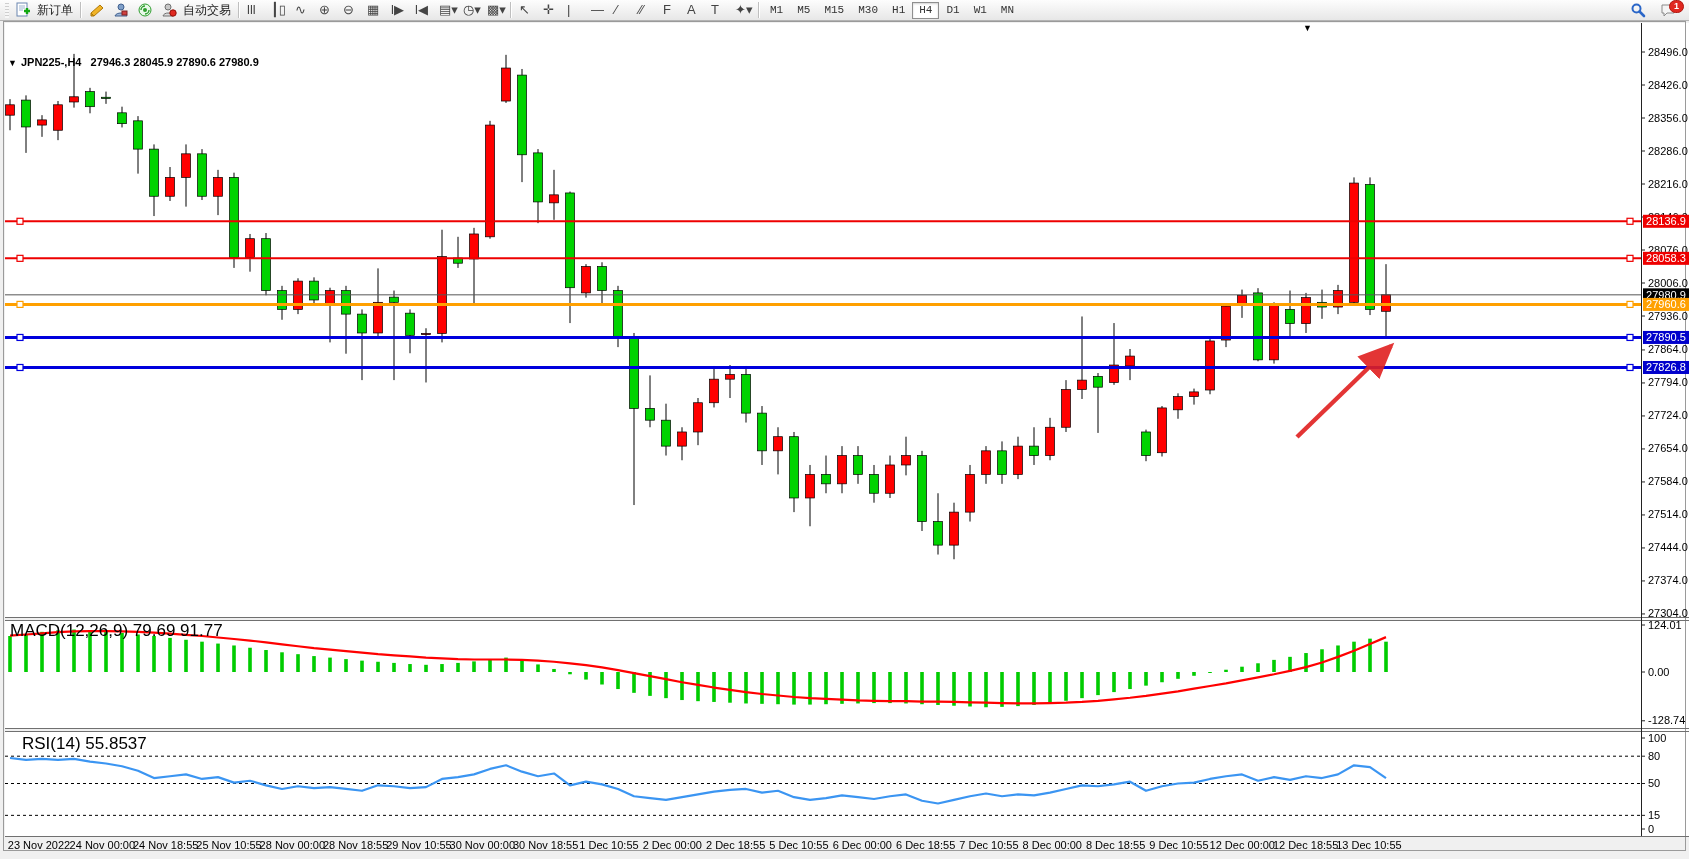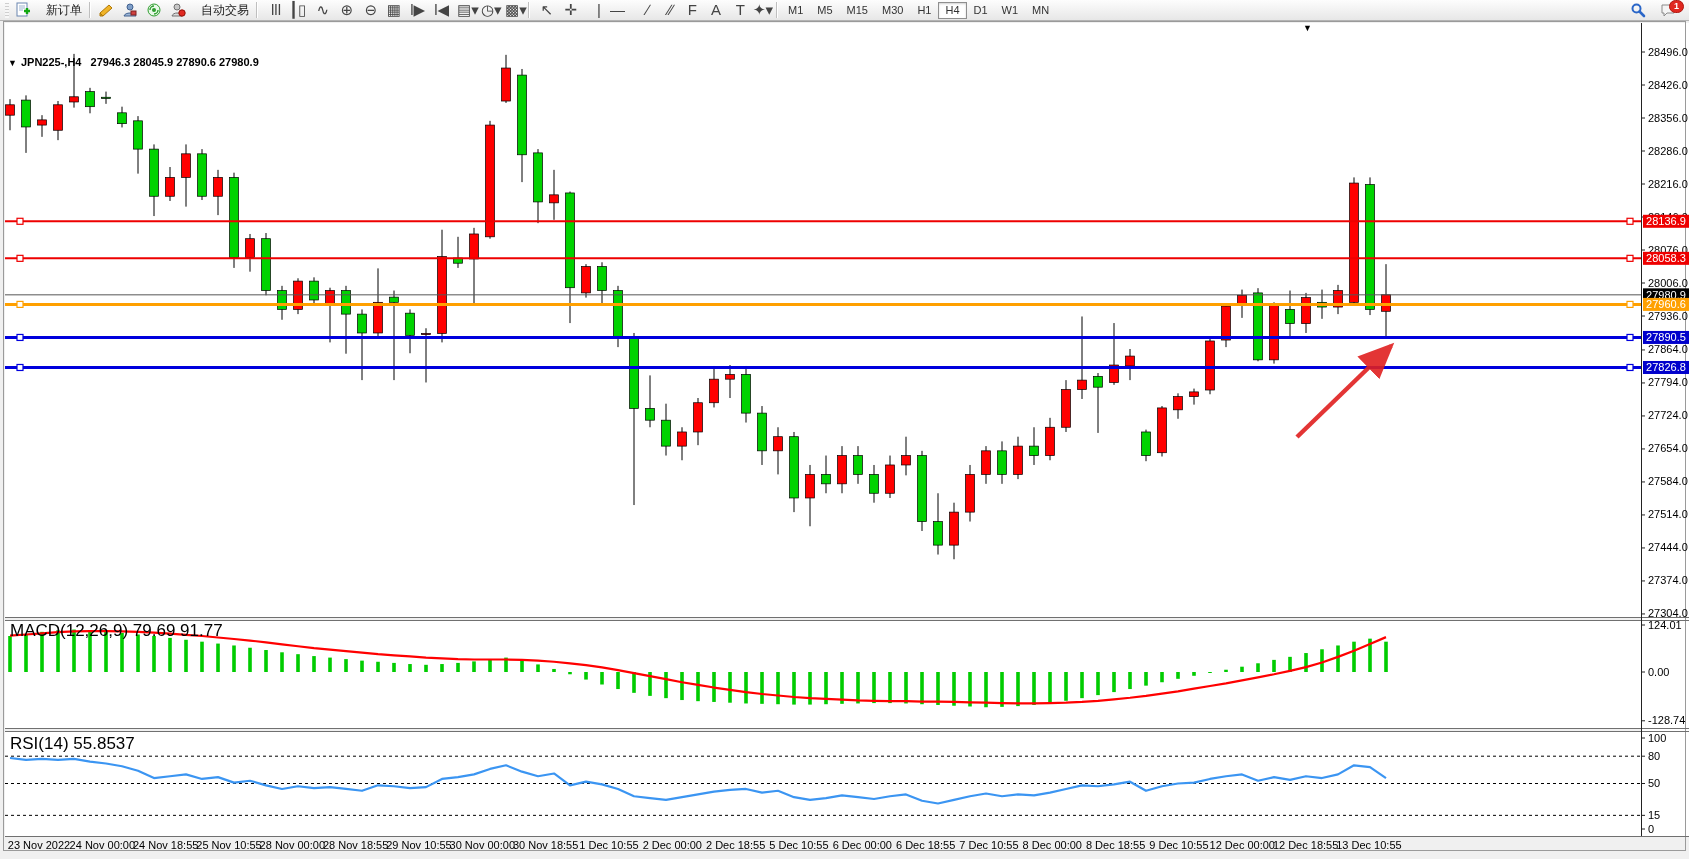--- a/index.html
+++ b/index.html
@@ -1,26 +1,26 @@
 <!DOCTYPE html>
 <html><head>
 <meta charset="utf-8">
 <style>
   html,body{margin:0;padding:0;width:1689px;height:859px;background:#f0f0f0;overflow:hidden;
     font-family:"Liberation Sans",sans-serif;-webkit-font-smoothing:antialiased;}
   #root{position:absolute;inset:0;}
   
   .toolbar{position:absolute;left:0;top:0;width:1689px;height:21px;display:flex;align-items:center;
     background:linear-gradient(#fdfdfd,#e7e7e7);border-bottom:1px solid #b3b3b3;padding:0 3px;z-index:30;box-sizing:border-box;}
-  .tb-btn{height:19px;display:inline-flex;align-items:center;gap:15px;padding:0 3px;border:1px solid transparent;
+  .tb-btn{height:19px;display:inline-flex;align-items:center;gap:6px;padding:0 3px;border:1px solid transparent;
     border-radius:2px;background:transparent;font-size:12px;color:#222;cursor:default;font-family:inherit;}
   .tb-sep{width:1px;height:16px;background:#bfbfbf;border-right:1px solid #fff;margin:0 3px;flex:0 0 auto;}
   .tb-grip{width:4px;height:15px;margin:0 2px;background:repeating-linear-gradient(#cfcfcf 0 1px,#f7f7f7 1px 3px);flex:0 0 auto;}
   .ic{width:16px;height:16px;display:block;}
-  .glyph{font-size:15px;line-height:16px;width:16px;text-align:right;color:#444;}
+  .glyph{font-size:13px;line-height:16px;width:16px;text-align:left;color:#444;}
   .tf-btn{height:17px;padding:0 6px;font-size:11px;color:#333;border:1px solid transparent;background:transparent;font-family:inherit;}
   .tf-btn.active{border:1px solid #8f8f8f;background:#fff;box-shadow:inset 0 1px 2px rgba(0,0,0,.18);}
   .tb-right{margin-left:auto;display:flex;align-items:center;gap:6px;padding-right:6px;}
   .note-wrap{position:relative;}
   .note-badge{position:absolute;top:-2px;right:-5px;background:#e02820;color:#fff;border-radius:7px;
     font-size:9px;font-weight:bold;padding:0 4px;line-height:11px;border:1px solid #b01810;}
   
   .overlay{position:absolute;z-index:20;white-space:nowrap;pointer-events:none;}
   .sym-line{left:8px;top:30px;font-size:11px;font-weight:bold;color:#000;margin-top:26px;}
   .sym-line .tri{font-size:9px;margin-right:4px;font-weight:normal;}
@@ -141,21 +141,21 @@
         </button>
         <button class="tb-btn">
           <span class="glyph">T</span>
         </button>
         <button class="tb-btn">
           <span class="glyph">✦▾</span>
         </button>
       </span>
 
     <span class="tb-sep"></span>
-    <span id="tf-group" style="display:flex;align-items:center;">
+    <span id="tf-group" style="display:flex;align-items:center;font-family:Liberation Mono, monospace;">
         <button class="tf-btn">M1</button>
         <button class="tf-btn">M5</button>
         <button class="tf-btn">M15</button>
         <button class="tf-btn">M30</button>
         <button class="tf-btn">H1</button>
         <button class="tf-btn active">H4</button>
         <button class="tf-btn">D1</button>
         <button class="tf-btn">W1</button>
         <button class="tf-btn">MN</button>
       </span>
@@ -590,15 +590,15 @@
         <text x="1305.6" y="849" font-size="11" fill="#000000" text-anchor="middle">12 Dec 18:55</text>
         <text x="1368.93" y="849" font-size="11" fill="#000000" text-anchor="middle">13 Dec 10:55</text>
       </g>
     </svg>
 
   <div class="overlay sym-line">
     <span class="tri">▼</span><span>JPN225-,H4</span>
     <span style="margin-left:6px;">27946.3 28045.9 27890.6 27980.9</span>
   </div>
   <div class="overlay ind-label" style="left:10px;top:621px;">MACD(12,26,9) 79.69 91.77</div>
-  <div class="overlay ind-label" style="left:10px;top:734px;">RSI(14) 55.8537</div>
+  <div class="overlay ind-label" style="left:22px;top:734px;">RSI(14) 55.8537</div>
   <div class="overlay" style="left:1303px;top:23px;font-size:9px;color:#000;">▼</div>
 </div>
 
 </body></html>

